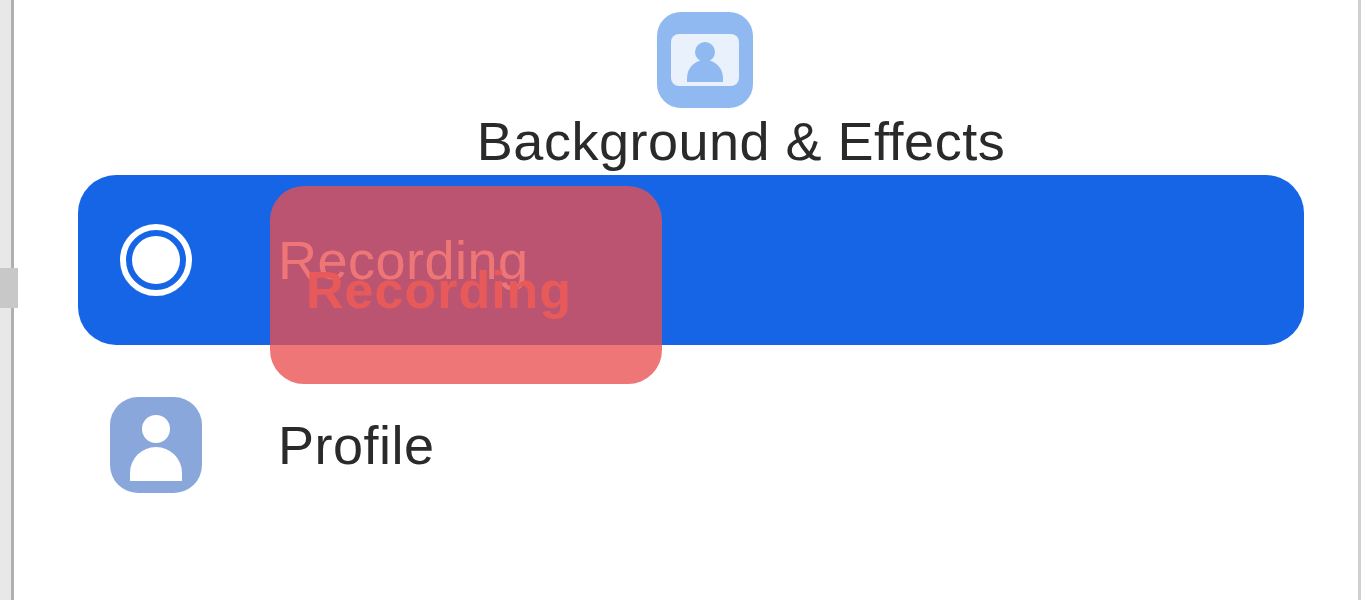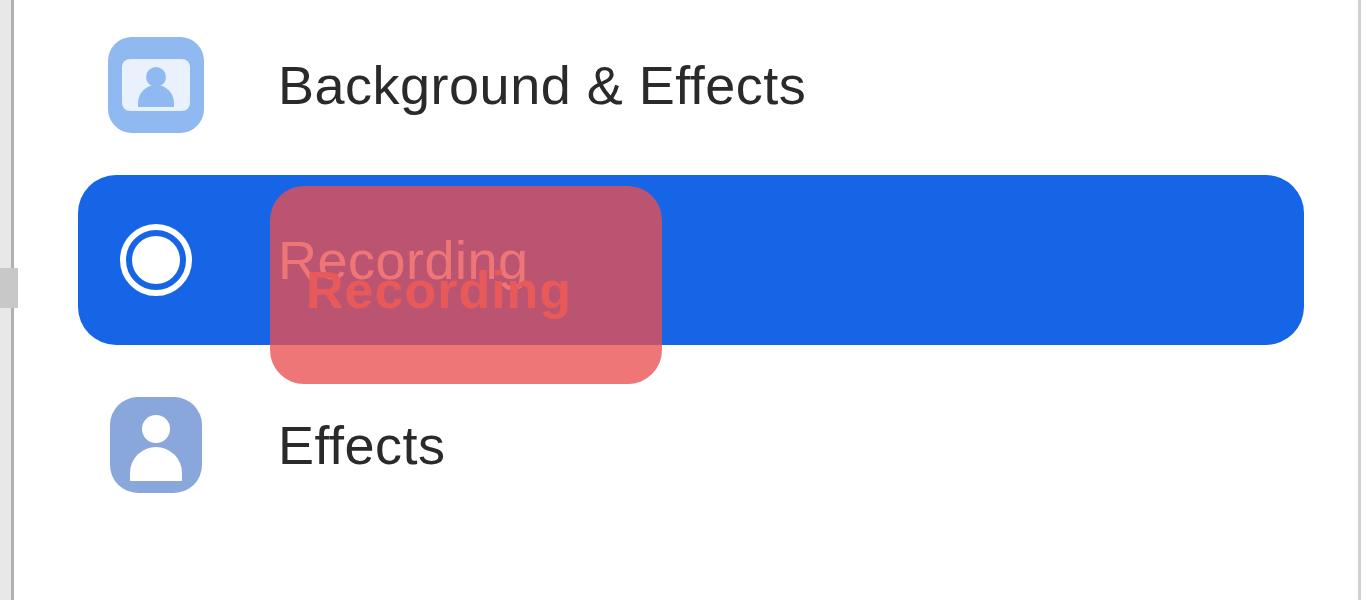--- a/index.html
+++ b/index.html
@@ -169,21 +169,21 @@
   </style>
 </head>
 <body>
 
 <div class="outer-border-left"></div>
 <div class="small-tab"></div>
 <div class="outer-border-right"></div>
 
 <div class="content">
 
-  <div class="sidebar-item" style="margin-top:0;height:150px;">
+  <div class="sidebar-item" style="margin-top:0;height:150px;flex-direction:column;">
     <div class="icon-wrap">
       <div class="bg-effects-icon-rect">
         <div class="bg-effects-inner"></div>
         <div class="bg-effects-head"></div>
         <div class="bg-effects-body"></div>
       </div>
     </div>
     <span class="sidebar-label">Background &amp; Effects</span>
   </div>
 
@@ -196,19 +196,19 @@
     <span class="sidebar-label">Recording</span>
   </div>
 
   <div class="sidebar-item">
     <div class="icon-wrap">
       <div class="profile-icon-rect">
         <div class="profile-head"></div>
         <div class="profile-body"></div>
       </div>
     </div>
-    <span class="sidebar-label">Effects</span>
+    <span class="sidebar-label">Profile</span>
   </div>
 
 </div>
 
 <div class="highlight-overlay" style="left:270px; top:186px; width:392px; height:198px;"></div>
 <div class="highlight-label" style="left:306px; top:260px;">Recording</div>
 
 </body></html>

